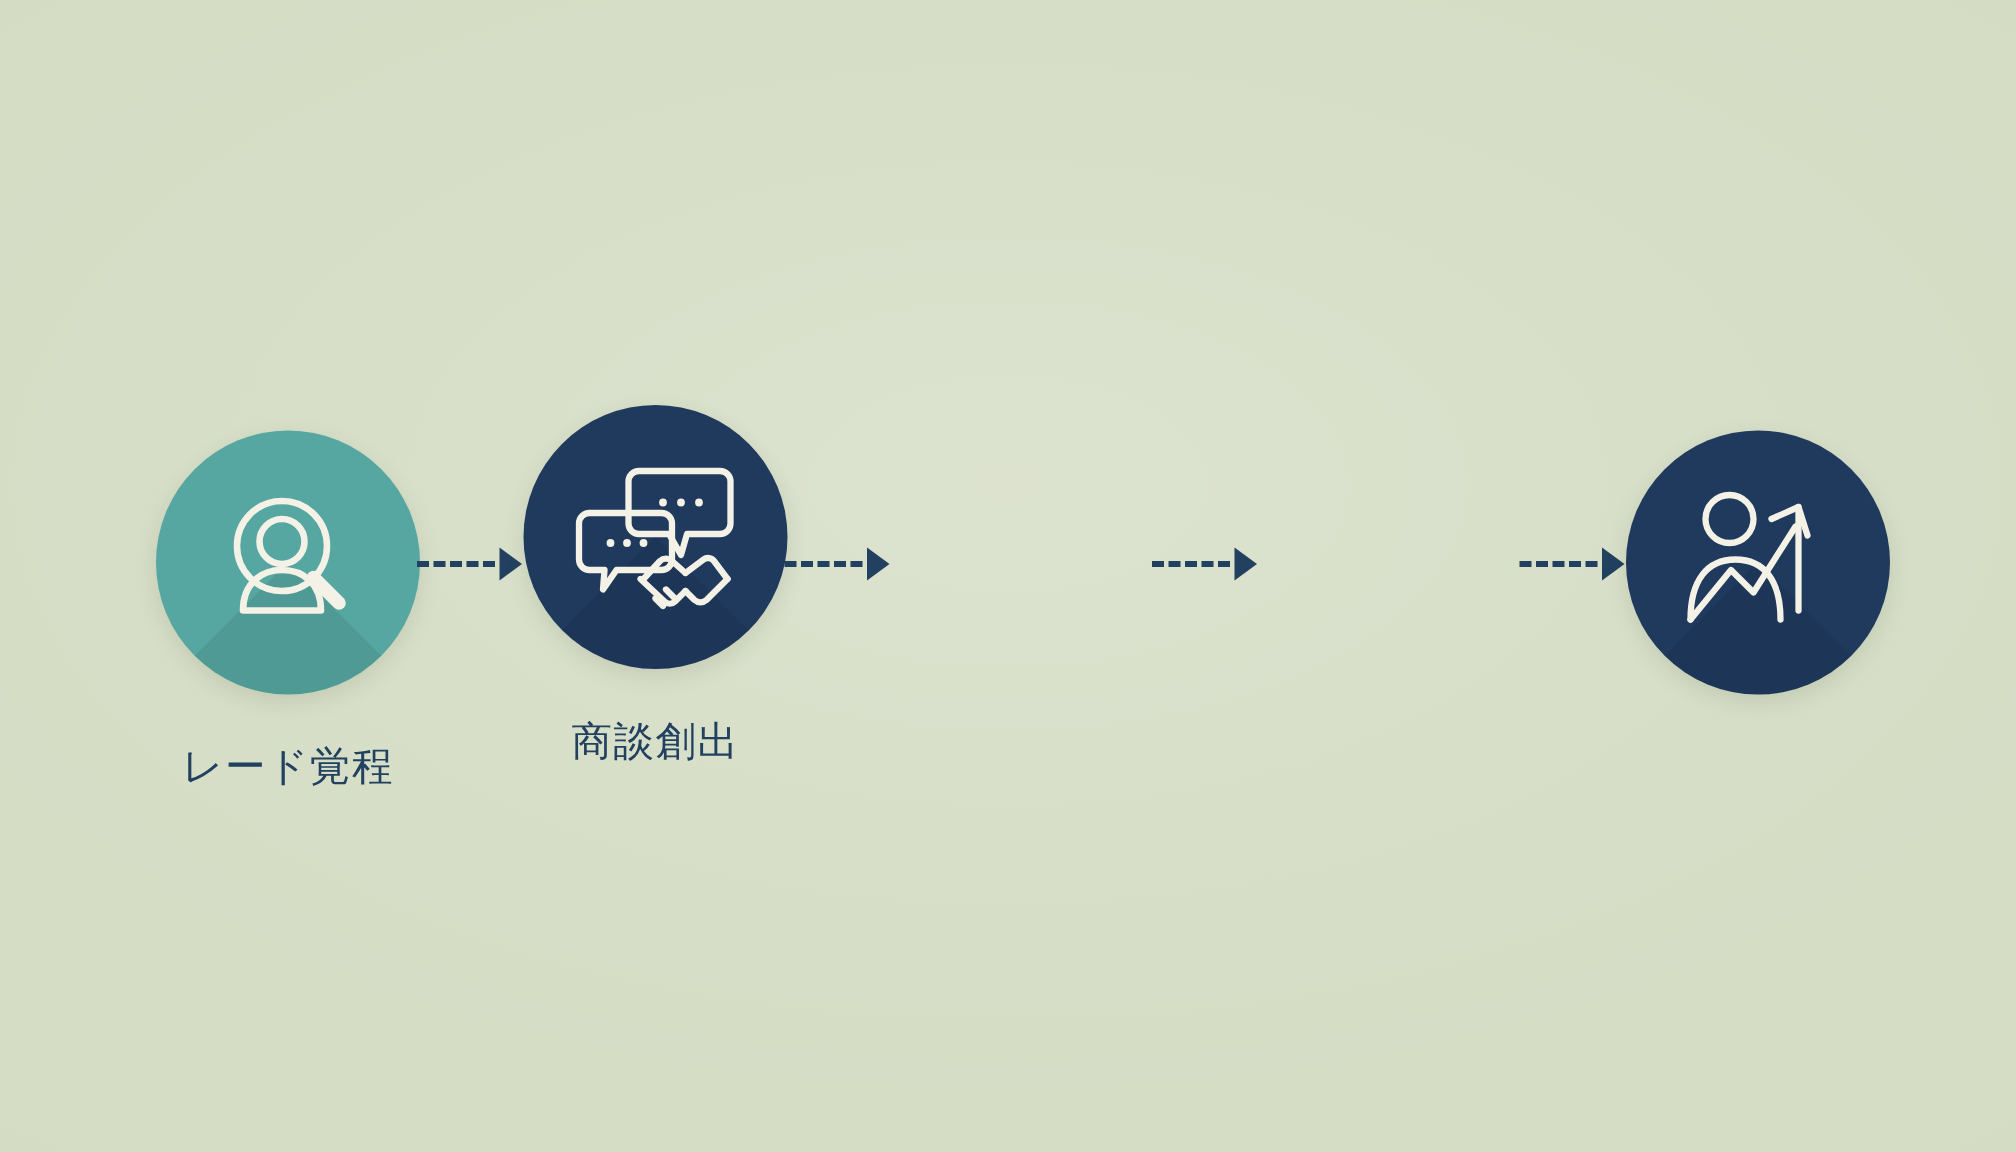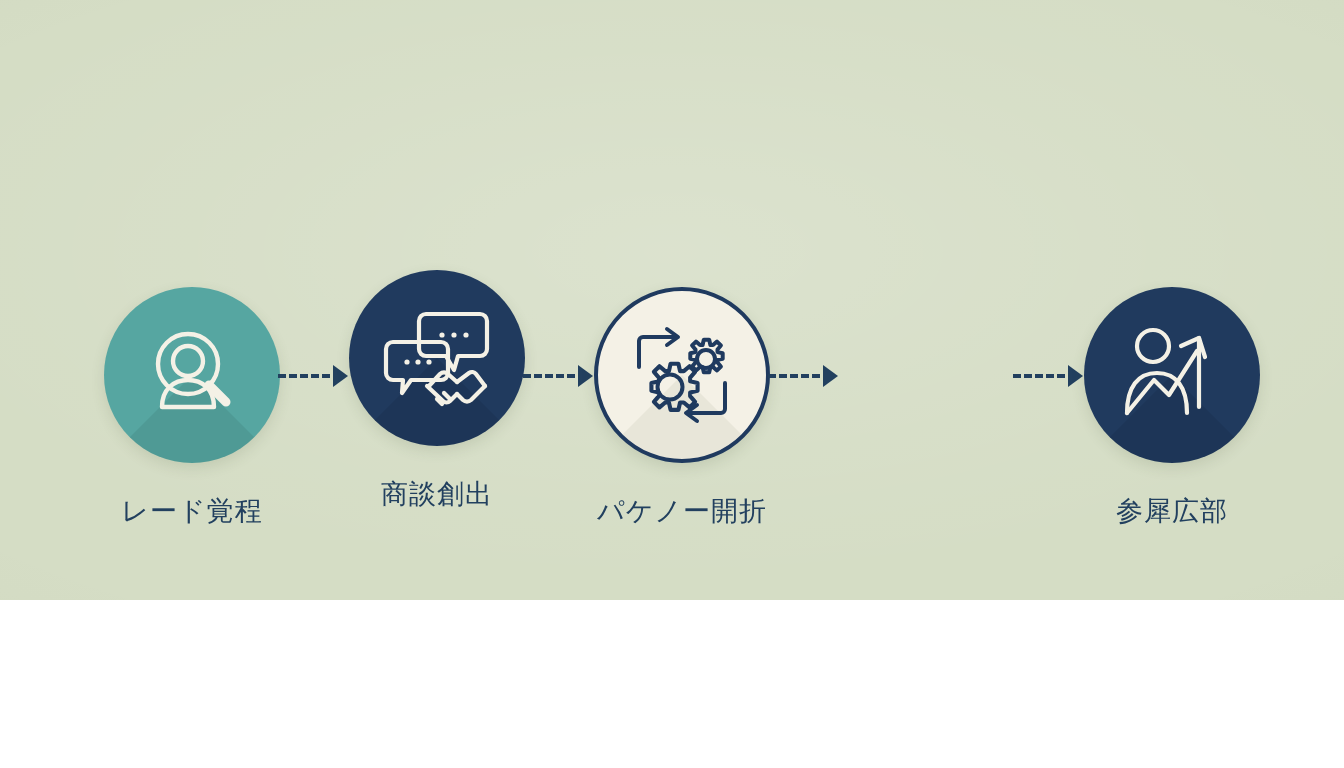--- a/index.html
+++ b/index.html
@@ -9,21 +9,21 @@
   body {
     width: 1344px;
     height: 768px;
     overflow: hidden;
     font-family: "Liberation Sans", "DejaVu Sans", sans-serif;
   }
 
   #canvas {
     position: relative;
     width: 1344px;
-    height: 600px;
+    height: 768px;
     background: #d5ddc5;
     overflow: hidden;
   }
 
   
   #canvas::before {
     content: "";
     position: absolute;
     inset: 0;
     background:
@@ -194,44 +194,20 @@
         </div>
       </div>
       <div class="step-label">商談創出</div>
     </div>
 
     <div class="connector" style="left:523px; top:366px; width:70px;">
       <div class="conn-dash"></div>
       <div class="conn-head"></div>
     </div>
 
-    <div class="step" style="left:582px; top:287px;">
-      <div class="circle-wrap">
-        <div class="circle cream">
-          <div class="long-shadow"></div>
-          <div class="icon-holder">
-            <svg width="104" height="104" viewBox="0 0 104 104" fill="none" stroke="#1f3a5f" stroke-width="4" stroke-linecap="round" stroke-linejoin="round">
-
-              <path d="M9 44 V18 a4 4 0 0 1 4 -4 h32"></path>
-              <path d="M37 6 L48 14 L37 22"></path>
-
-              <path d="M95 60 v26 a4 4 0 0 1 -4 4 h-32"></path>
-              <path d="M67 98 L56 90 L67 82"></path>
-
-              <path d="M41 39 l3.6 0 1.6 -7.2 7.6 0 1.6 7.2 3.6 0 5.6 -4.8 5.4 5.4 -4.8 5.6 0 3.6 7.2 1.6 0 7.6 -7.2 1.6 0 3.6 4.8 5.6 -5.4 5.4 -5.6 -4.8 -3.6 0 -1.6 7.2 -7.6 0 -1.6 -7.2 -3.6 0 -5.6 4.8 -5.4 -5.4 4.8 -5.6 0 -3.6 -7.2 -1.6 0 -7.6 7.2 -1.6 0 -3.6 -4.8 -5.6 5.4 -5.4 z" transform="translate(-7,8) scale(1.03)"></path>
-              <circle cx="40" cy="64" r="12.5" transform="translate(0,0)"></circle>
-
-              <path d="M70 22 l2.6 0 1.2 -5.2 5.4 0 1.2 5.2 2.6 0 4 -3.4 3.9 3.9 -3.4 4 0 2.6 5.2 1.2 0 5.4 -5.2 1.2 0 2.6 3.4 4 -3.9 3.9 -4 -3.4 -2.6 0 -1.2 5.2 -5.4 0 -1.2 -5.2 -2.6 0 -4 3.4 -3.9 -3.9 3.4 -4 0 -2.6 -5.2 -1.2 0 -5.4 5.2 -1.2 0 -2.6 -3.4 -4 3.9 -3.9 z"></path>
-              <circle cx="76" cy="36" r="9"></circle>
-            </svg>
-          </div>
-        </div>
-      </div>
-      <div class="step-label">パケノー開折</div>
-    </div>
 
     <div class="connector" style="left:768px; top:366px; width:70px;">
       <div class="conn-dash"></div>
       <div class="conn-head"></div>
     </div>
 
 
     <div class="connector" style="left:1013px; top:366px; width:70px;">
       <div class="conn-dash"></div>
       <div class="conn-head"></div>
@@ -248,17 +224,16 @@
 
               <path d="M8 88 C8 62 19 48 38 48 C57 48 68 62 68 88"></path>
 
               <path d="M8 88 L35 55 L50 70 L78 26"></path>
               <path d="M62 21 L80 13 L86 32"></path>
               <path d="M80 13 L80 82"></path>
             </svg>
           </div>
         </div>
       </div>
-      <div class="step-label">参犀広部</div>
     </div>
 
   </div>
 </div>
 
 </body></html>

